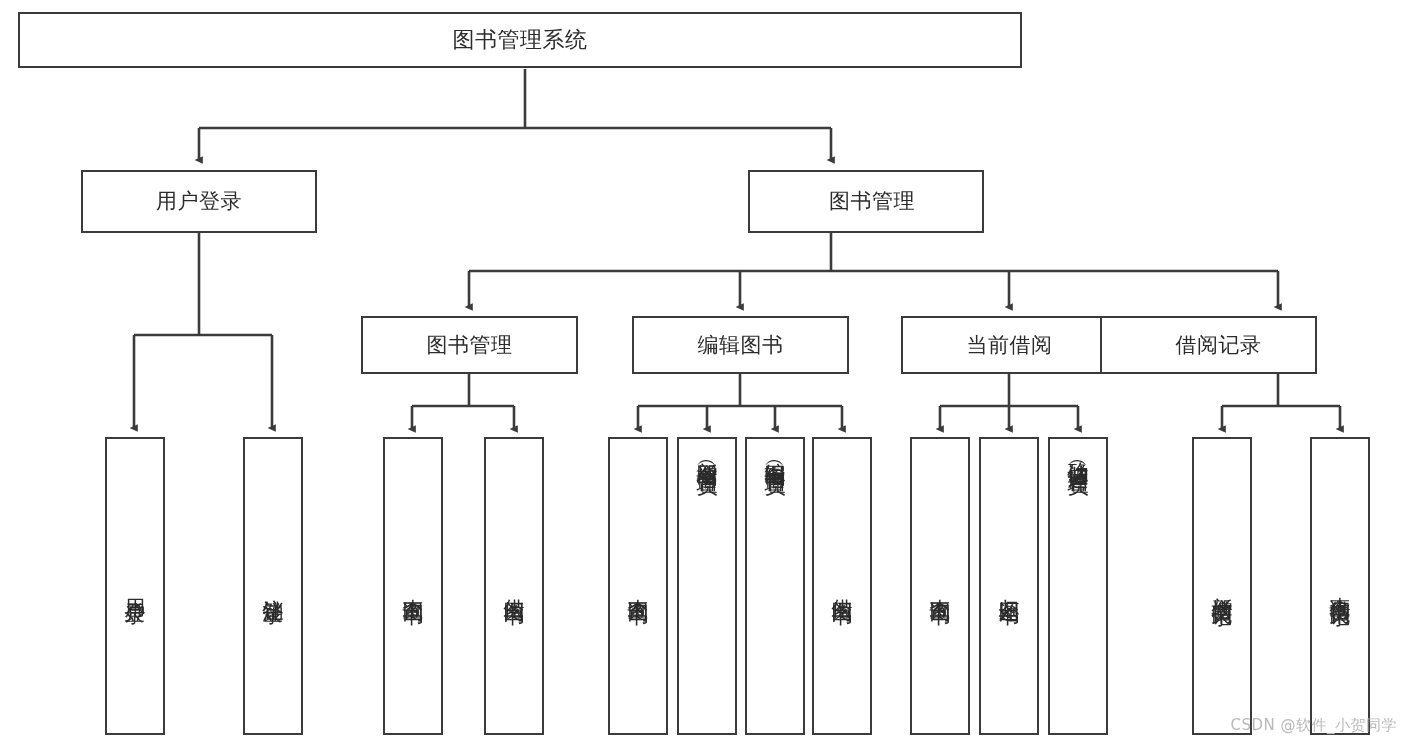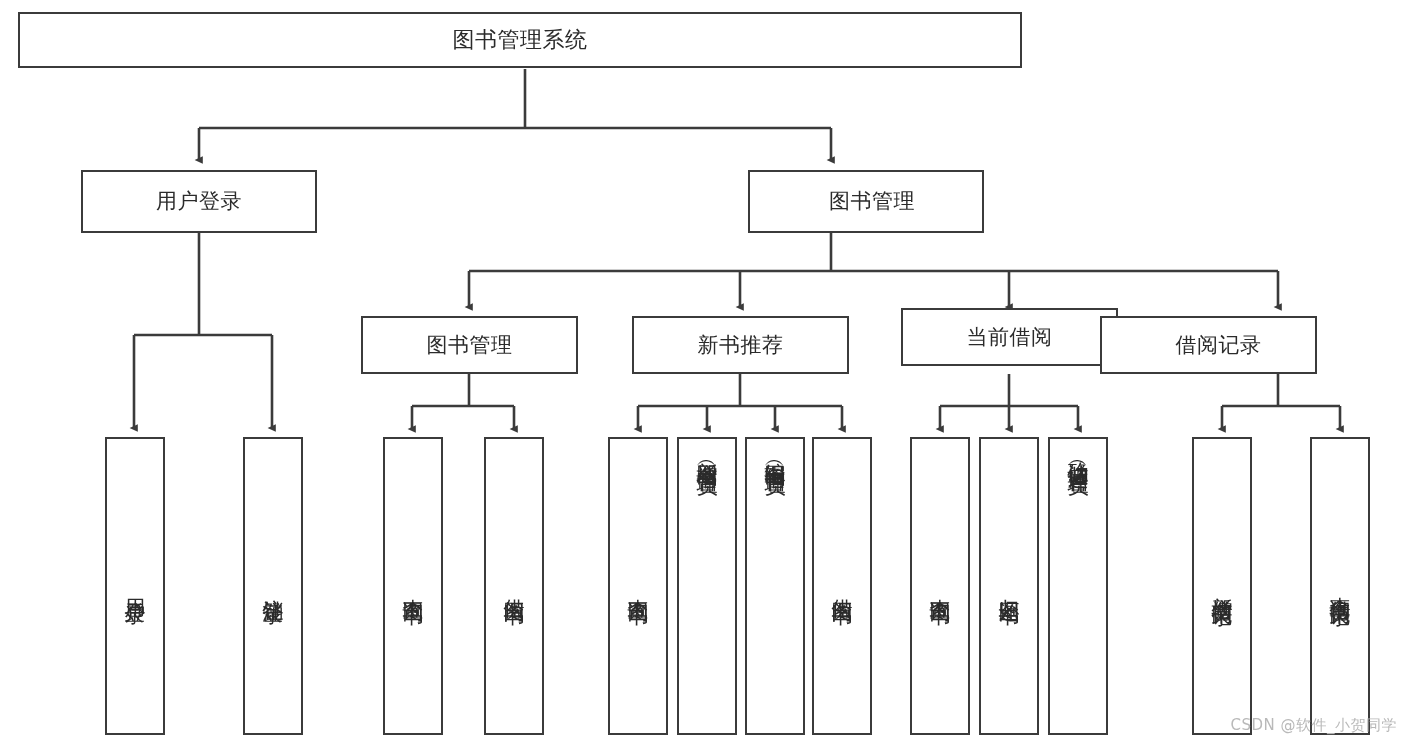--- a/index.html
+++ b/index.html
@@ -155,23 +155,23 @@
     <span class="node-label">用户登录</span>
   </div>
   <div class="node horizontal" style="left:748px; top:170px; width:236px; height:63px;padding-left:12px;">
     <span class="node-label">图书管理</span>
   </div>
 
   <div class="node horizontal" style="left:361px; top:316px; width:217px; height:58px;">
     <span class="node-label">图书管理</span>
   </div>
   <div class="node horizontal" style="left:632px; top:316px; width:217px; height:58px;">
-    <span class="node-label">新书推荐</span>
-  </div>
-  <div class="node horizontal" style="left:901px; top:308px; width:217px; height:58px;">
+    <span class="node-label">编辑图书</span>
+  </div>
+  <div class="node horizontal" style="left:901px; top:316px; width:217px; height:58px;">
     <span class="node-label">当前借阅</span>
   </div>
   <div class="node horizontal" style="left:1100px; top:316px; width:217px; height:58px;padding-left:20px;">
     <span class="node-label">借阅记录</span>
   </div>
 
   <div class="node vertical centered" style="left:105px; top:437px; width:60px; height:298px;">
     <span class="node-label">用户登录</span>
   </div>
   <div class="node vertical centered" style="left:243px; top:437px; width:60px; height:298px;">

